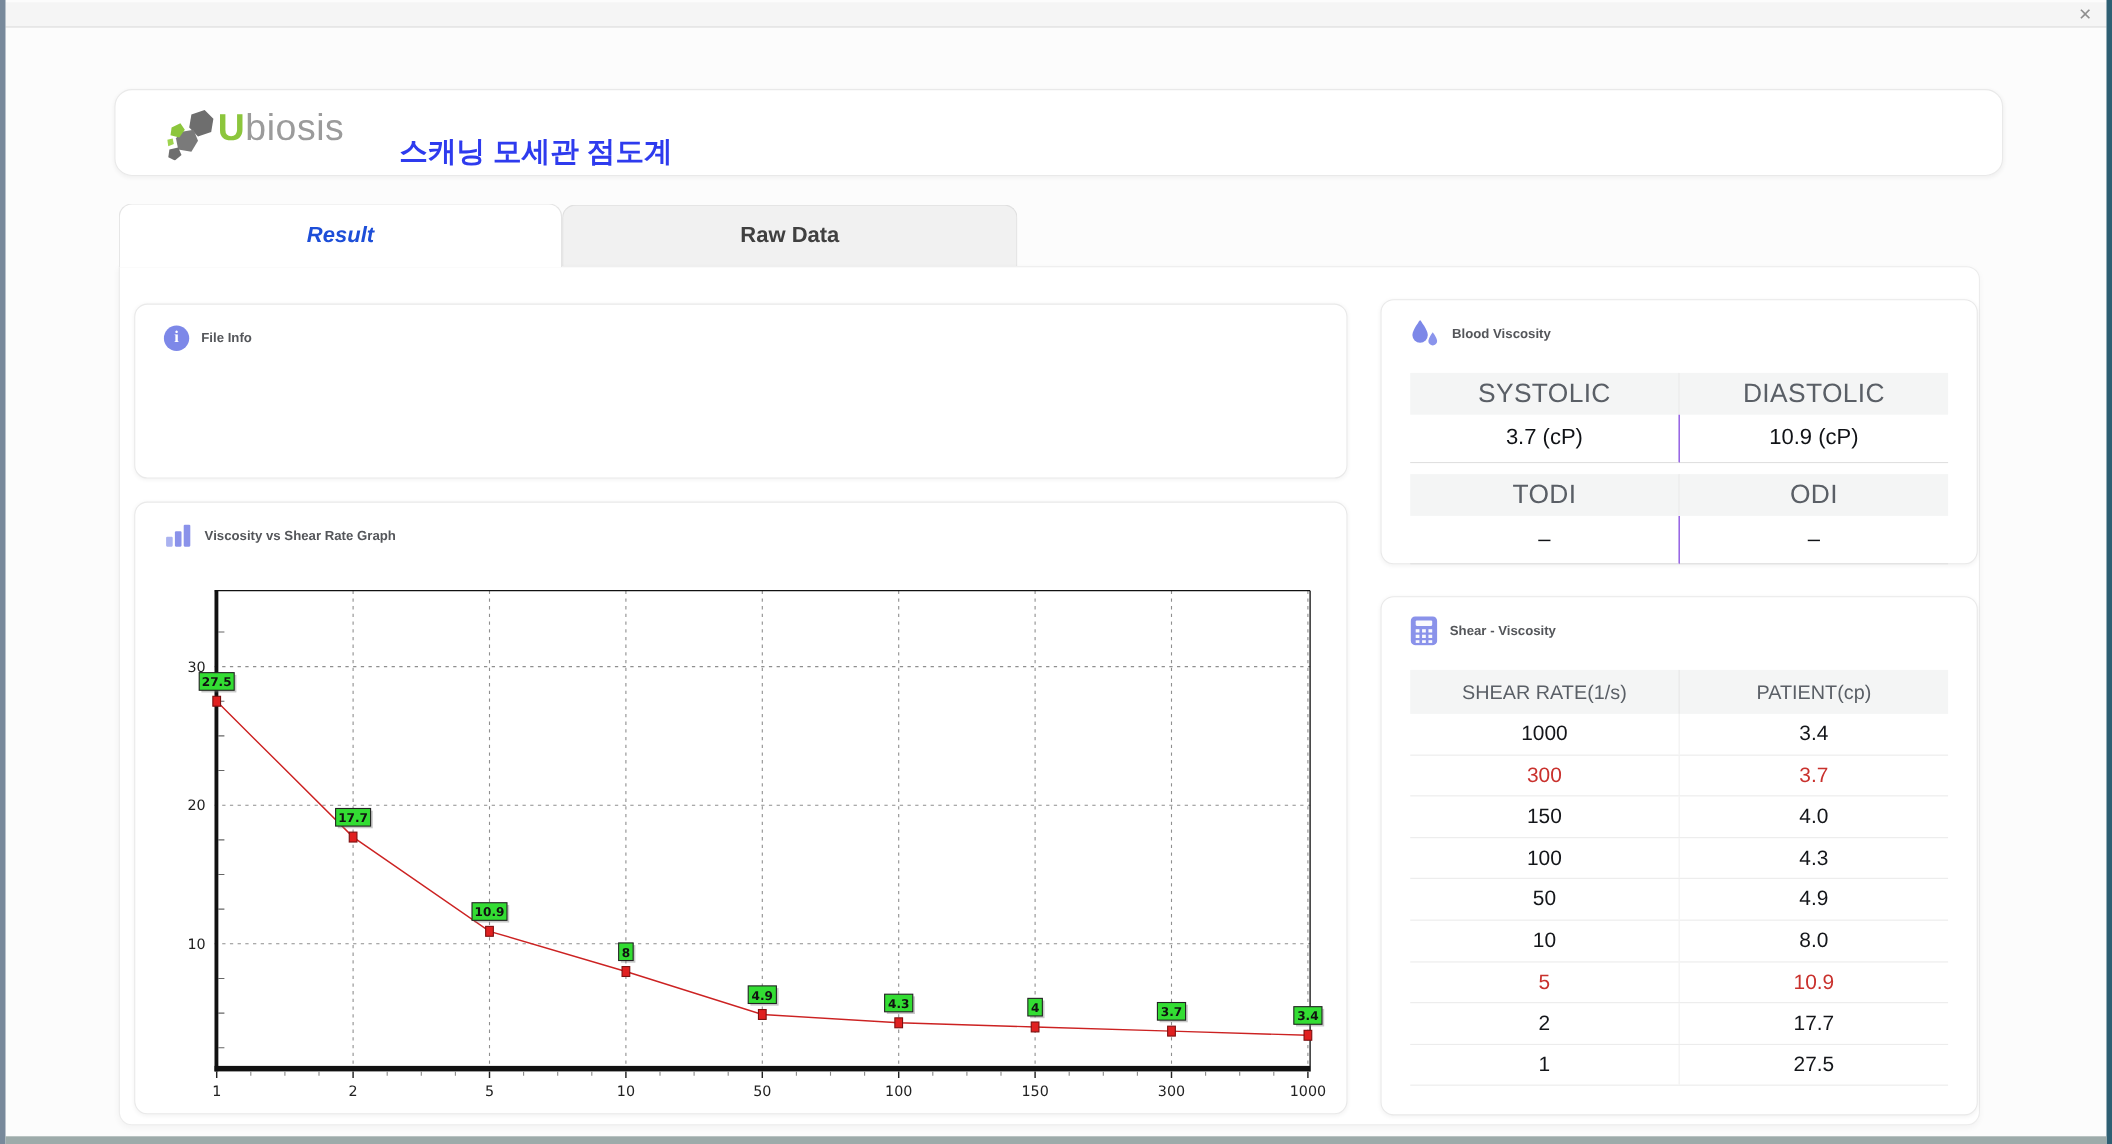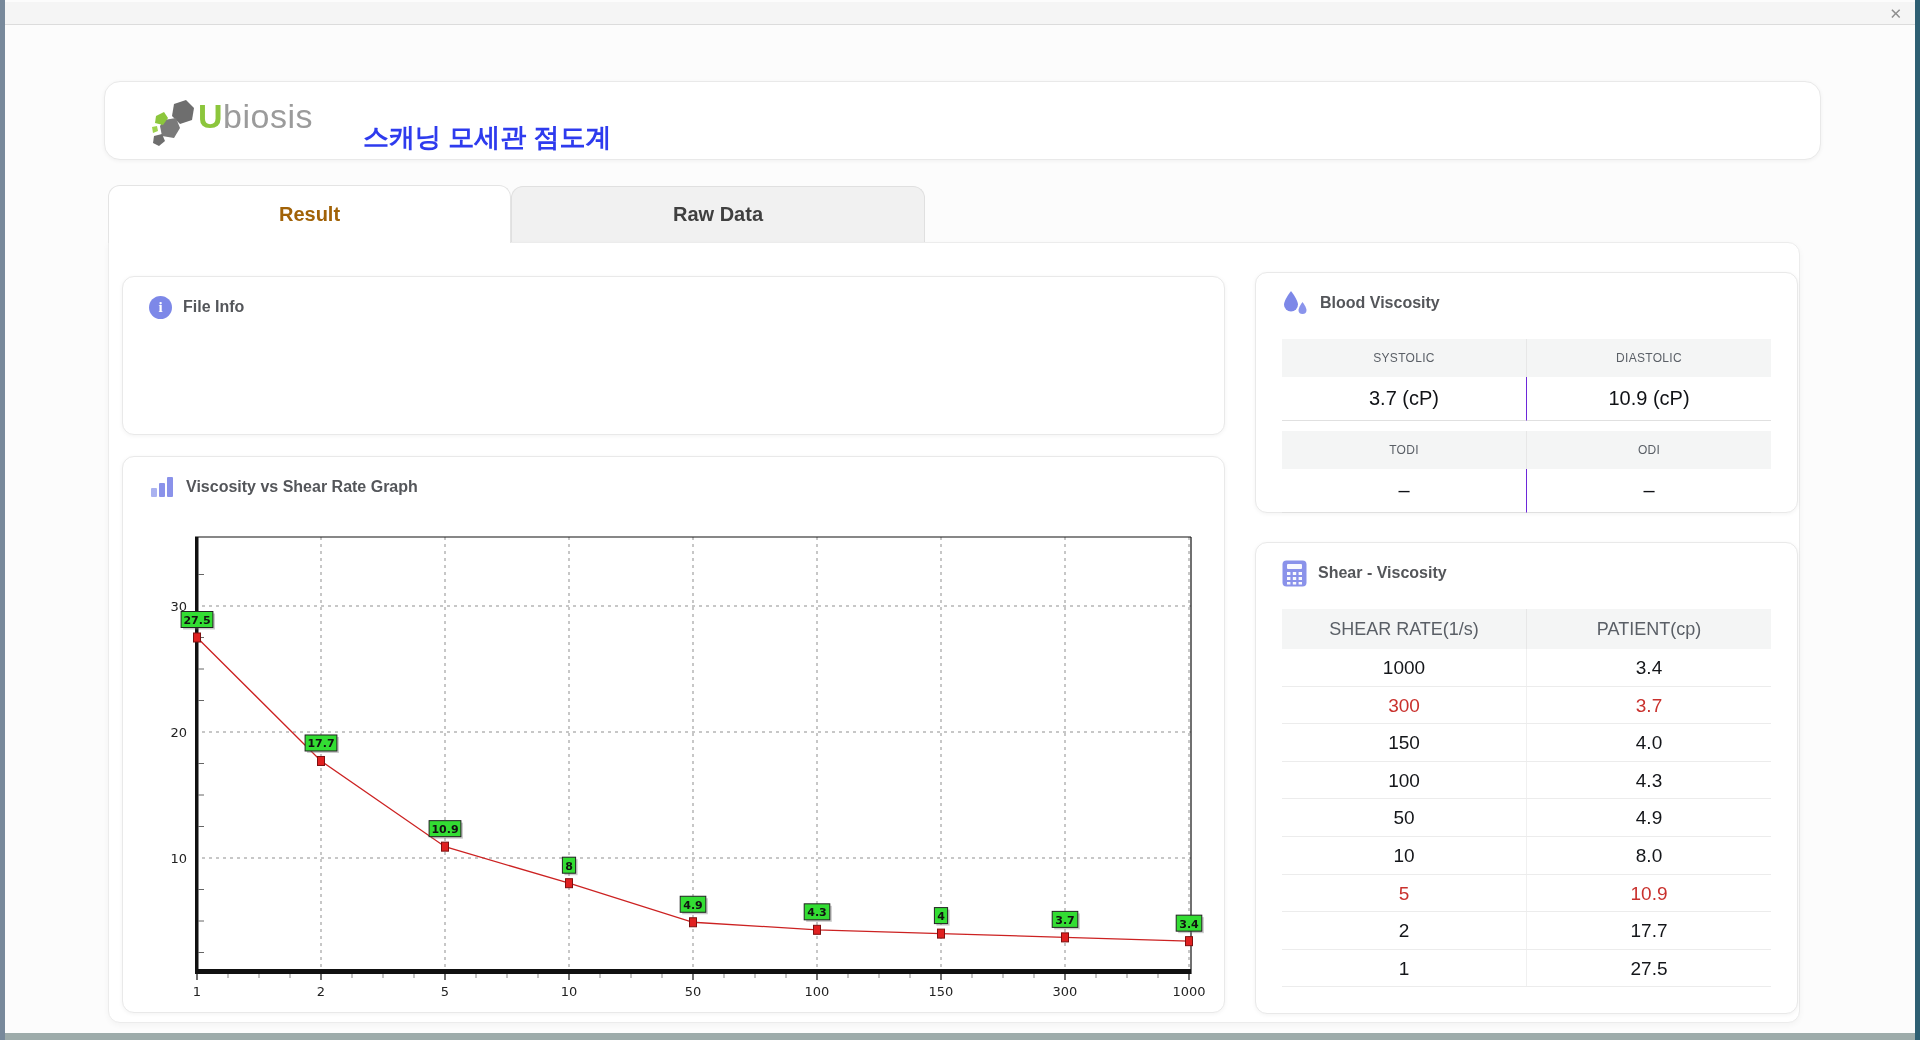--- a/index.html
+++ b/index.html
@@ -15,44 +15,44 @@
   .card { position:absolute; background:#fff; border:1px solid #e9e9e9; border-radius:12px; box-shadow:0 1px 4px rgba(0,0,0,0.05); z-index:2; }
 
   #header-card { left:104px; top:81px; width:1717px; height:79px; border-radius:16px; }
   #logo { position:absolute; left:152px; top:96px; width:230px; height:50px; z-index:6;text-align:center; }
   #logo-icon { position:absolute; left:0; top:2px; }
   #logo-text { position:absolute; left:46px; top:1px; font-size:34px; letter-spacing:0.5px; color:#9b9b9b; font-weight:500; z-index:6; }
   #logo-text .u { color:#8cc63c; font-weight:bold; }
   #app-title { position:absolute; left:363px; top:120px; font-size:26px; font-weight:bold; color:#2e3bee; z-index:6; }
 
   .tab { position:absolute; text-align:center; font-weight:bold; font-size:20px; border-radius:12px 12px 0 0; }
-  #tab-result { left:108px; top:185px; width:403px; height:58px; background:#fff; border:1px solid #e4e4e4; border-bottom:none; color:#a16207; line-height:56px; z-index:3; }
+  #tab-result { left:108px; top:185px; width:403px; height:58px; background:#fff; border:1px solid #e4e4e4; border-bottom:none; color:#1d4ed8; line-height:56px; z-index:3;font-style:italic; }
   #tab-raw { left:511px; top:186px; width:414px; height:56px; background:#f1f1f1; border:1px solid #e0e0e0; border-bottom:none; color:#404040; line-height:54px; z-index:1; }
 
   #main-panel { position:absolute; left:108px; top:242px; width:1692px; height:781px; background:#fff; border:1px solid #ececec; border-radius:0 12px 12px 12px; box-shadow:0 2px 6px rgba(0,0,0,0.04); z-index:2; }
 
   #file-card { left:122px; top:276px; width:1103px; height:159px; z-index:4; }
   #graph-card { left:122px; top:456px; width:1103px; height:557px; z-index:4; }
   #blood-card { left:1255px; top:272px; width:543px; height:241px; z-index:4; }
   #shear-card { left:1255px; top:542px; width:543px; height:472px; z-index:4; }
 
   .card-title { position:absolute; left:26px; top:17px; height:26px; display:flex; align-items:center; gap:11px; }
-  .card-title .t { font-size:16px; font-weight:bold; color:#54565a; }
+  .card-title .t { font-size:12px; font-weight:bold; color:#54565a; }
 
   .icon-info { width:23px; height:23px; border-radius:50%; background:#7d88e8; color:#fff; font-size:15px; font-weight:bold; text-align:center; line-height:23px; font-family:"Liberation Serif", serif; }
 
   #file-fields { position:absolute; left:26px; right:26px; top:68px; display:flex; gap:18px; }
   .field { flex:1; }
   .field .fh { height:38px; background:#f4f5f5; border:1px solid #efefef; border-bottom:none; border-radius:4px 4px 0 0; text-align:center; line-height:38px; font-size:18px; color:#5f6368; }
   .field .fv { height:36px; border-bottom:1px solid #dcdcdc; text-align:center; line-height:34px; font-size:19px; color:#16181c; background:#fff; }
 
   .kv-table { position:absolute; left:26px; right:26px; }
   .kv-row { display:flex; }
   .kv-row > div { flex:1; text-align:center; }
-  .kv-head > div { height:38px; line-height:38px; background:#f4f5f5; font-size:12px; color:#5a5f66; letter-spacing:0.3px; }
+  .kv-head > div { height:38px; line-height:38px; background:#f4f5f5; font-size:24px; color:#5a5f66; letter-spacing:0.3px; }
   .kv-head > div:first-child { border-right:1px solid #e7e7e7; }
   .kv-val > div { height:44px; line-height:42px; font-size:20px; color:#101216; border-bottom:1px solid #e0e0e0; }
   .kv-val > div:first-child { border-right:1px solid #6d28d9; }
 
   #shear-table { position:absolute; left:26px; right:26px; top:66px; }
   .sh-head { display:flex; height:40px; background:#f4f5f5; }
   .sh-head > div { flex:1; text-align:center; line-height:40px; font-size:18px; color:#5a5f66; }
   .sh-head > div:first-child { border-right:1px solid #e7e7e7; }
   .sh-row { display:flex; height:37.6px; border-bottom:1px solid #ececec; }
   .sh-row > div { flex:1; text-align:center; line-height:37px; font-size:19px; color:#14161a; }

